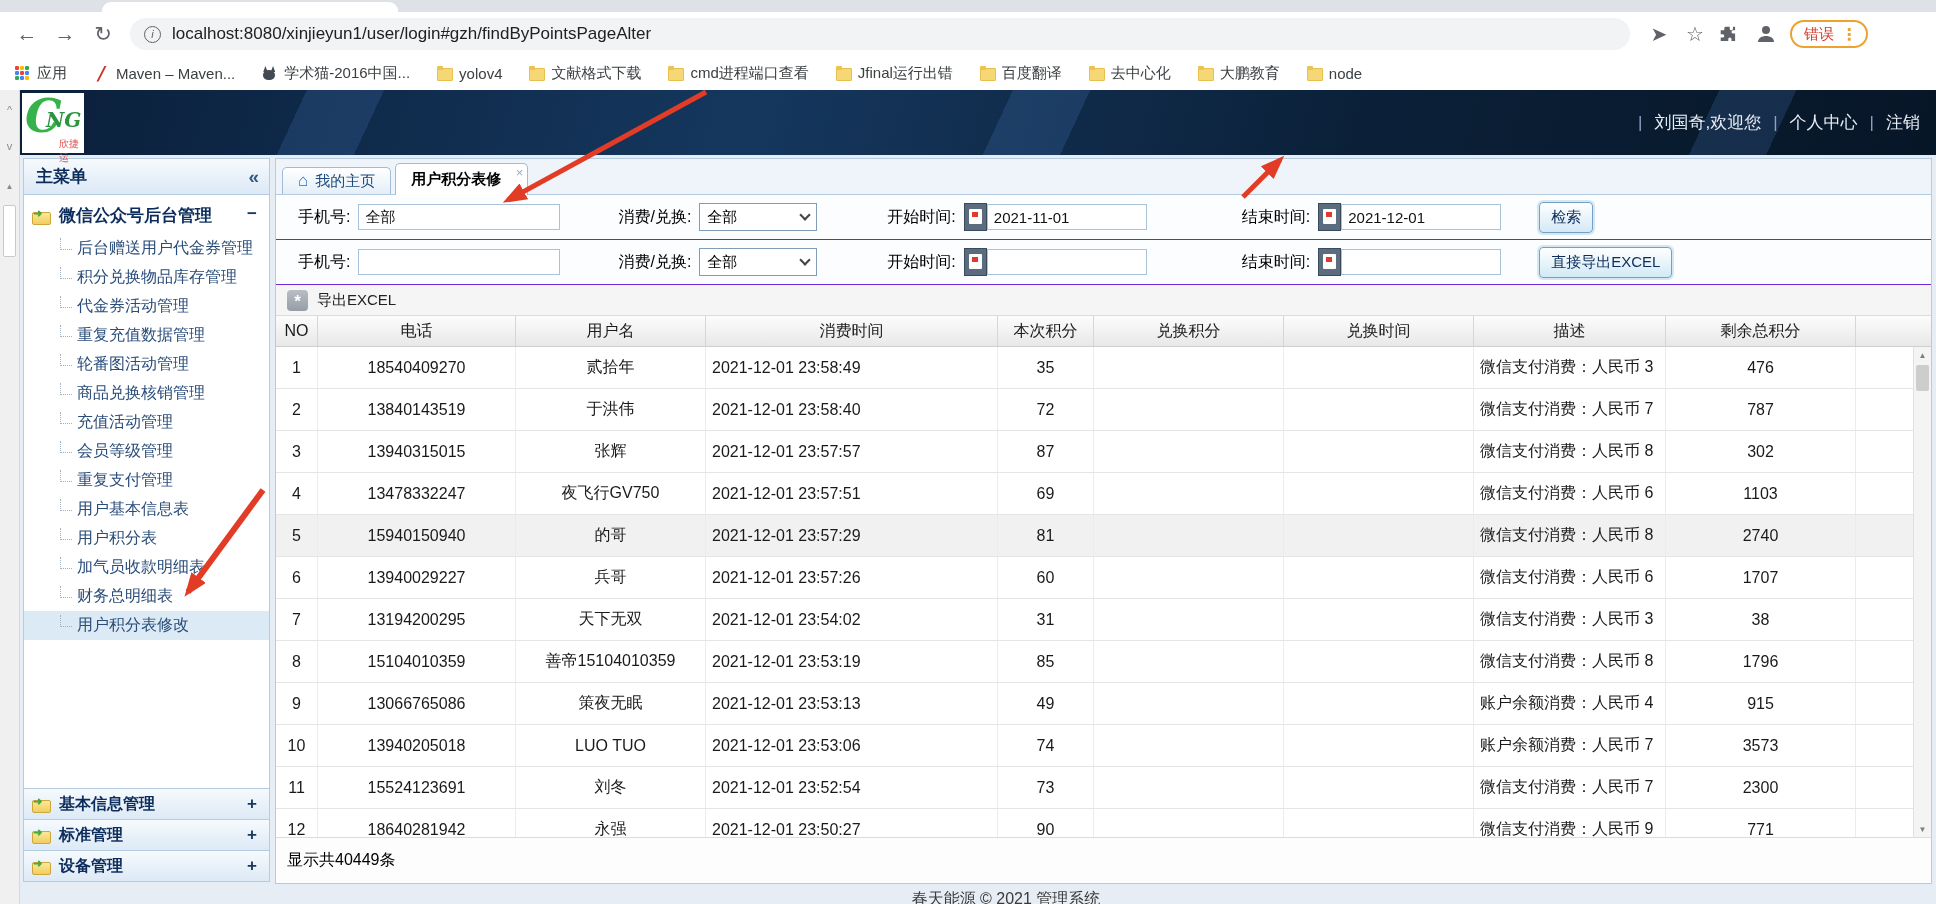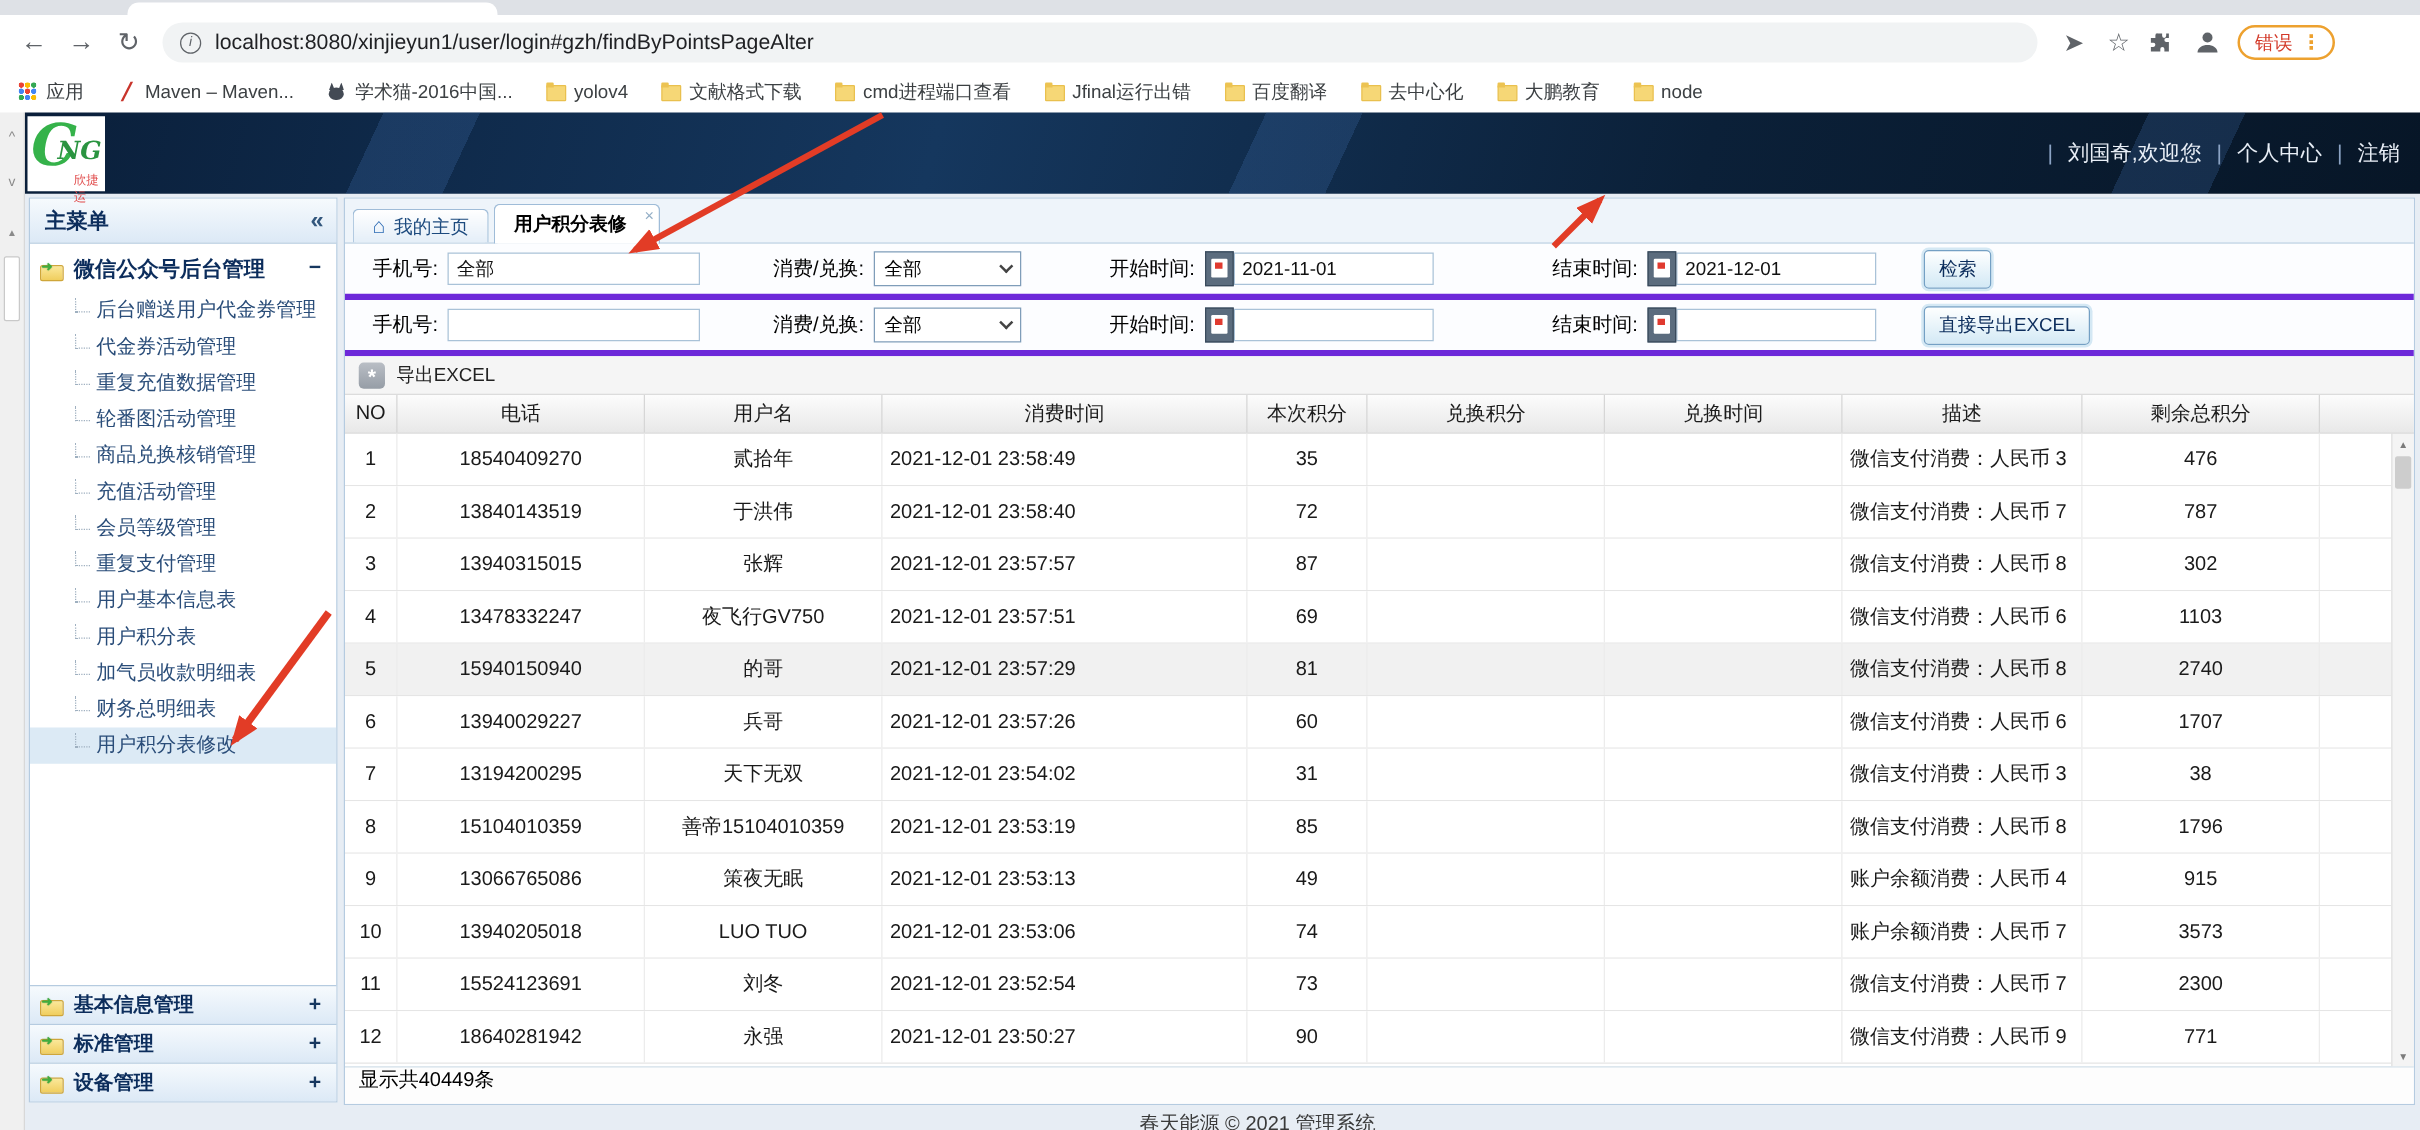--- a/index.html
+++ b/index.html
@@ -82,21 +82,21 @@
   
   .content-col { flex:1; min-width:0; position:relative; }
   .content-panel { height:726px; background:#fff; border:1px solid #b5cbe0; display:flex; flex-direction:column; }
 
   .tabbar { height:36px; flex:none; background:#eef4fa; border-bottom:1px solid #b5cbe0; display:flex; align-items:flex-end; padding-left:6px; gap:4px; }
   .tab { height:27px; border:1px solid #9fbcd8; border-bottom:none; border-radius:5px 5px 0 0; background:linear-gradient(#ffffff,#e4eef8); display:flex; align-items:center; gap:7px; padding:0 15px; font-size:15px; color:#1c4a7e; position:relative; }
   .tab .home-ic { color:#2e6cb5; font-size:17px; }
   .tab.active { height:32px; background:#fff; font-weight:bold; color:#000; margin-bottom:-1px; z-index:2; padding-right:26px; }
   .tab-close { position:absolute; top:1px; right:4px; font-size:13px; color:#93aec6; font-weight:normal; }
 
-  .search-row { height:45px; flex:none; display:flex; align-items:center; border-bottom:5px solid #6d28d9; background:#fcfdff; font-size:16px; color:#000; padding-left:22px; }
+  .search-row { height:45px; flex:none; display:flex; align-items:center; border-bottom:1px solid #6d28d9; background:#fcfdff; font-size:16px; color:#000; padding-left:22px; }
   .search-row .lbl { white-space:nowrap; }
   .txt { width:202px; height:26px; border:1px solid #a9c2d8; font-size:15px; padding:0 6px; color:#111; background:#fff; font-family:inherit; }
   .txt.date { width:160px; }
   .l2 { margin-left:58px; }
   .l3 { margin-left:70px; }
   .l4 { margin-left:95px; }
   .search-row .gap { width:8px; flex:none; }
   .select { width:118px; height:28px; border:1px solid #7f9db9; background:#fff; display:flex; align-items:center; justify-content:space-between; padding:0 7px 0 7px; font-size:15px; }
   .chev { width:8px; height:8px; border-right:2px solid #444; border-bottom:2px solid #444; transform:rotate(45deg); margin-top:-4px; flex:none; }
   .cal { width:23px; height:28px; background:#5b6c7e; border:1px solid #394a5c; position:relative; flex:none; }
@@ -118,21 +118,21 @@
   .c1 { width:42px; } .c2 { width:198px; } .c3 { width:190px; } .c4 { width:292px; }
   .c5 { width:96px; } .c6 { width:190px; } .c7 { width:190px; } .c8 { width:192px; } .c9 { width:190px; }
   .pad { flex:1; border-right:none; }
   .td.c4, .td.c8 { justify-content:flex-start; }
 
   .sbar { width:18px; flex:none; background:#f4f4f4; border-left:1px solid #e0e0e0; position:relative; }
   .sb-btn { position:absolute; left:0; width:100%; height:16px; display:flex; align-items:center; justify-content:center; font-size:8px; color:#7b7b7b; }
   .sb-up { top:0; } .sb-dn { bottom:0; }
   .sb-thumb { position:absolute; left:2px; top:18px; width:13px; height:26px; background:#cdcdcd; border-radius:2px; }
 
-  .status-bar { height:30px; flex:none; border-top:1px solid #d2dfe9; background:#fdfdfd; display:flex; align-items:flex-start; padding:0 11px; font-size:16px; color:#000; }
+  .status-bar { height:46px; flex:none; border-top:1px solid #d2dfe9; background:#fdfdfd; display:flex; align-items:center; padding:0 11px; font-size:16px; color:#000; }
 
   .footer { position:absolute; left:1006px; top:889px; transform:translateX(-50%); font-size:16px; color:#3a3a3a; white-space:nowrap; z-index:5; }
 
   .arrows { position:absolute; inset:0; pointer-events:none; z-index:40; }
 
   svg.mini { display:block; }
 </style>
 </head>
 <body>
 
@@ -267,20 +267,24 @@
           </span>
           <span class="minus-ic">−</span>
         </div>
         <div class="tree">
 
             <div class="tree-item">
               <span class="branch"></span>
               <span>后台赠送用户代金券管理</span>
             </div>
 
+            <div class="tree-item">
+              <span class="branch"></span>
+              <span>积分兑换物品库存管理</span>
+            </div>
 
             <div class="tree-item">
               <span class="branch"></span>
               <span>代金券活动管理</span>
             </div>
 
             <div class="tree-item">
               <span class="branch"></span>
               <span>重复充值数据管理</span>
             </div>

